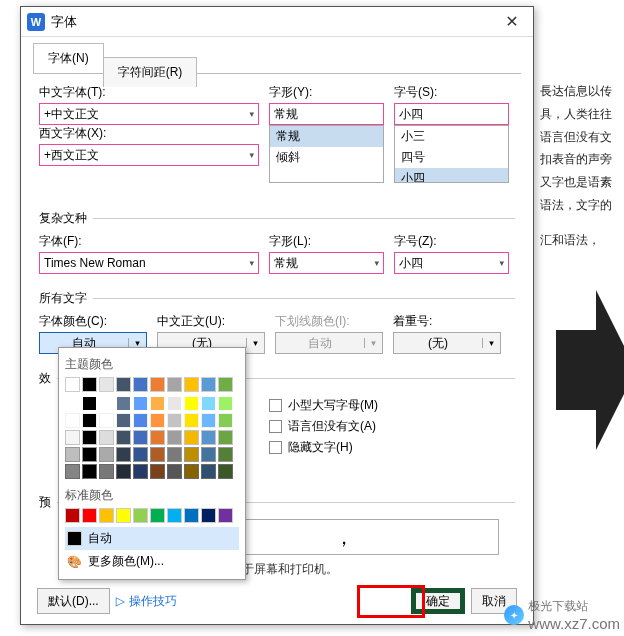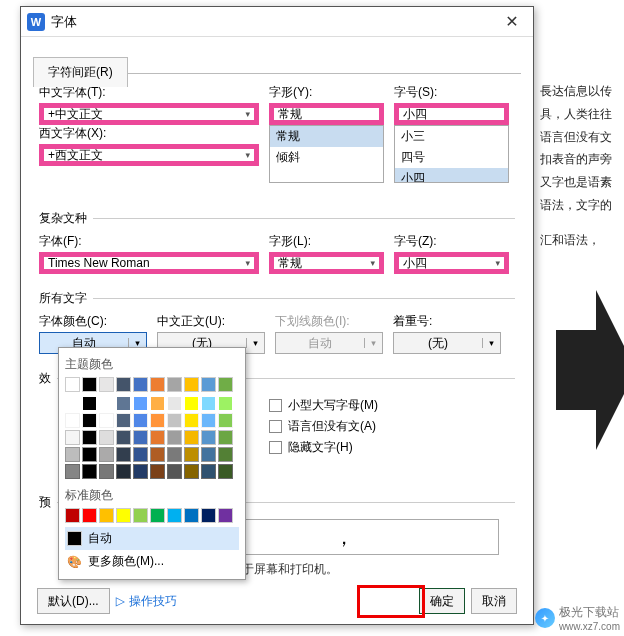--- a/index.html
+++ b/index.html
@@ -17,21 +17,21 @@
 .tab.active { background: #fff; z-index: 2; }
 .tab.inactive { top: 14px; background: #f7f7f7; }
 .tab:first-child { margin-left: 0; }
 
 .content { padding: 10px 18px; }
 
 .row { display: flex; gap: 10px; margin-bottom: 4px; }
 .col { display: flex; flex-direction: column; }
 .lbl { font-size: 12px; margin-bottom: 2px; }
 
-.combo, .input { border: 5px solid #ec4899; height: 22px; display: flex; align-items: center; padding: 0 4px; background: #fff; position: relative; }
+.combo, .input { border: 1px solid #ec4899; height: 22px; display: flex; align-items: center; padding: 0 4px; background: #fff; position: relative; }
 .combo .arrow { margin-left: auto; font-size: 9px; color: #555; }
 .listbox { border: 1px solid #aaa; background: #fff; height: 58px; overflow-y: scroll; }
 .listbox .item { padding: 2px 6px; }
 .listbox .item.sel { background: #c8dcf0; }
 
 fieldset { border: 1px solid #ccc; border-left: none; border-right: none; border-bottom: none; padding: 6px 0 4px 0; margin-top: 8px; }
 fieldset legend { font-size: 12px; padding-right: 6px; }
 
 .dd { border: 1px solid #aaa; height: 22px; display: flex; align-items: center; justify-content: center; background: #f3f3f3; position: relative; }
 .dd.blue { background: #d6e8fb; border-color: #1a5fb4; }
@@ -46,21 +46,21 @@
 .color-popup .section-lbl { font-size: 12px; color: #555; margin: 2px 0 4px 0; }
 .swatch-grid { display: grid; grid-template-columns: repeat(10, 15px); gap: 2px; margin-bottom: 4px; }
 .sw { width: 15px; height: 15px; border: 1px solid #ccc; }
 .auto-row { display: flex; align-items: center; gap: 6px; padding: 3px 2px; margin-top: 2px; }
 .auto-row:hover, .auto-row.hl { background: #d6e8fb; }
 .more-row { display: flex; align-items: center; gap: 6px; padding: 3px 2px; }
 .highlight-box { position: absolute; border: 3px solid #e00; pointer-events: none; }
 
 .footer { position: absolute; bottom: 10px; left: 16px; right: 16px; display: flex; gap: 6px; align-items: center; }
 .btn { border: 1px solid #aaa; background: #f3f3f3; padding: 4px 10px; height: 26px; display: flex; align-items: center; }
-.btn.primary { border: 1px solid #14532d; }
+.btn.primary { border: 5px solid #14532d; }
 .help-link { color: #1a6fd8; display: flex; align-items: center; gap: 4px; }
 
 .bg-text { position: absolute; left: 540px; top: 80px; width: 200px; font-size: 15px; line-height: 1.9; color: #222; }
 .big-arrow { position: absolute; left: 556px; top: 290px; }
 
 .watermark { position: absolute; right: 4px; bottom: 4px; display: flex; align-items: center; gap: 4px; color: #777; font-size: 12px; }
 .watermark .logo { width: 20px; height: 20px; border-radius: 50%; background: linear-gradient(135deg,#39f,#6cf); display: flex; align-items: center; justify-content: center; color: #fff; font-size: 10px; }
 
 .preview-area { border: 1px solid #aaa; height: 36px; margin-top: 2px; display:flex; align-items:center; justify-content:center; width:310px; }
 .tip { font-size: 12px; margin-top: 6px; color:#333; white-space:nowrap; overflow:hidden; }
@@ -85,20 +85,21 @@
 
 <div class="dialog">
 
   <div class="titlebar">
     <div class="app-icon">W</div>
     <div class="title-text">字体</div>
     <div class="close-x">✕</div>
   </div>
 
   <div class="tabs">
+    <div class="tab active">字体(N)</div>
     <div class="tab inactive">字符间距(R)</div>
   </div>
 
   <div class="content">
 
     <div class="row">
       <div class="col" style="width:220px">
         <div class="lbl">中文字体(T):</div>
         <div class="combo">
           <span>+中文正文</span>
@@ -334,15 +335,15 @@
   </div>
 </div>
 
 <div class="highlight-box" style="left:63px; top:494px; width:35px; height:24px;"></div>
 <div class="highlight-box" style="left:357px; top:585px; width:68px; height:33px;"></div>
 
 <div class="watermark">
   <div class="logo">✦</div>
   <div>
     <div>极光下载站</div>
-    <div style="font-size:10px">www.xz7.com</div>
+    <div style="font-size:15px">www.xz7.com</div>
   </div>
 </div>
 
 </body></html>

